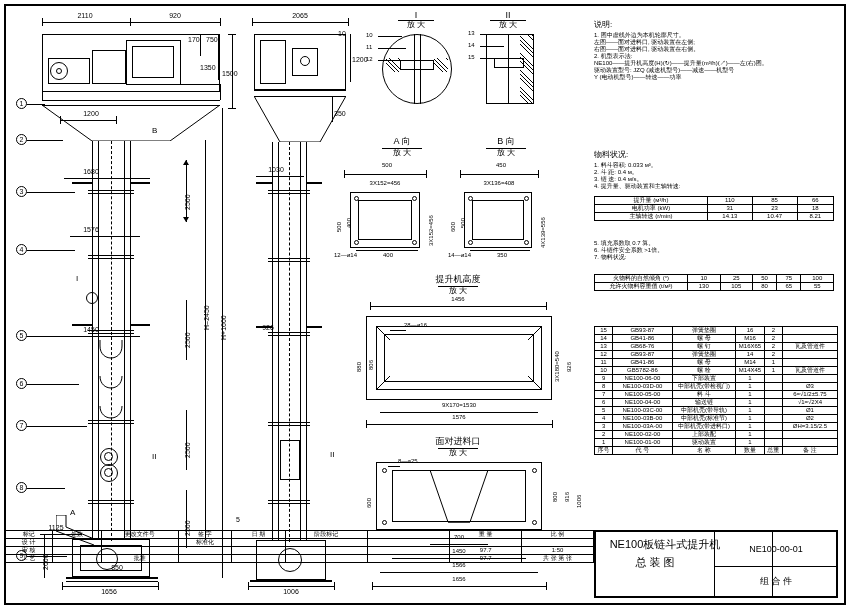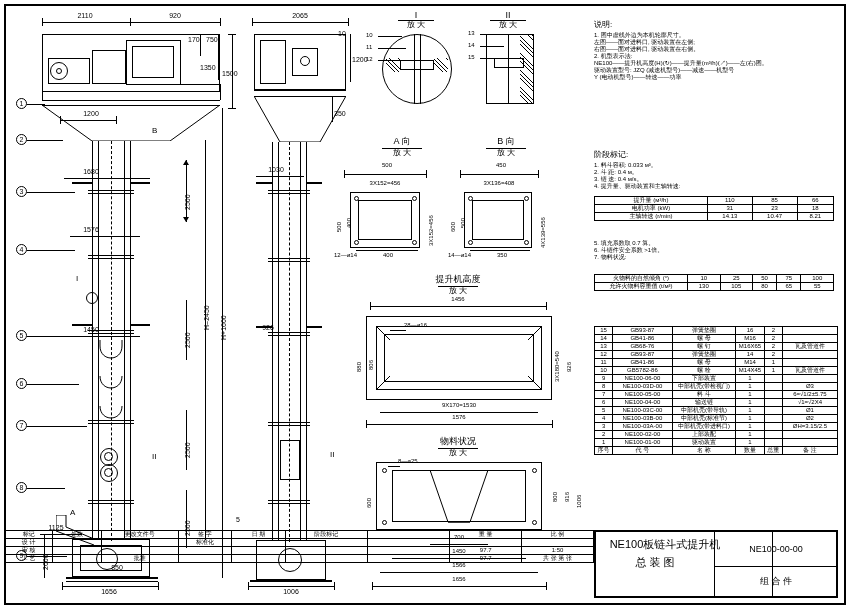--- a/index.html
+++ b/index.html
@@ -340,21 +340,21 @@
   <div class="txt t6 rot" style="left:368px;top:370px;">806</div>
   <div class="txt t6 rot" style="left:554px;top:382px;">3X180=540</div>
   <div class="txt t6 rot" style="left:566px;top:372px;">926</div>
   <div class="txt t6 c" style="left:414px;top:402px;width:90px;">9X170=1530</div>
   <div class="ln h1" style="left:380px;top:412px;width:158px;"></div>
   <div class="txt t6 c" style="left:424px;top:414px;width:70px;">1576</div>
   <div class="ln h1" style="left:366px;top:424px;width:186px;"></div>
   <div class="ln v1" style="left:366px;top:420px;height:8px;"></div>
   <div class="ln v1" style="left:552px;top:420px;height:8px;"></div>
 
-  <div class="txt t9 c" style="left:418px;top:436px;width:80px;">物料状况</div>
+  <div class="txt t9 c" style="left:418px;top:436px;width:80px;">面对进料口</div>
   <div class="txt t8 c" style="left:418px;top:448px;width:80px;">放  大</div>
   <div class="ln h1" style="left:438px;top:448px;width:40px;"></div>
 
   <div class="box" style="left:376px;top:462px;width:166px;height:68px;"></div>
   <div class="box" style="left:392px;top:470px;width:134px;height:52px;"></div>
   <svg style="position:absolute;left:430px;top:470px;width:58px;height:60px;">
     <polyline points="0,0 18,52 40,52 58,0" fill="none" stroke="#000"></polyline>
     <line x1="18" y1="52" x2="40" y2="52" stroke="#000"></line>
   </svg>
   <div class="circ" style="left:382px;top:468px;width:5px;height:5px;"></div>
@@ -382,21 +382,21 @@
   <div style="position:absolute;left:594px;top:32px;width:244px;">
     <div class="txt t6" style="position:relative;left:0;top:0;">1. 图中虚线外边为本机轮廓尺寸。</div>
     <div class="txt t6" style="position:relative;left:0;top:0;">   左图——面对进料口, 驱动装置在左侧;</div>
     <div class="txt t6" style="position:relative;left:0;top:0;">   右图——面对进料口, 驱动装置在右侧。</div>
     <div class="txt t6" style="position:relative;left:0;top:0;">2. 机型表示法:</div>
     <div class="txt t6" style="position:relative;left:0;top:0;">   NE100——提升机高度(H)(↻)——提升量(m³/h)(↗)——左(右)图。</div>
     <div class="txt t6" style="position:relative;left:0;top:0;">   驱动装置型号: JZQ (减速机型号)——减速——机型号</div>
     <div class="txt t6" style="position:relative;left:0;top:0;">   Y (电动机型号)——转速——功率</div>
   </div>
 
-  <div class="txt t8" style="left:594px;top:150px;">阶段标记:</div>
+  <div class="txt t8" style="left:594px;top:150px;">物料状况:</div>
   <div style="position:absolute;left:594px;top:162px;width:244px;">
     <div class="txt t6" style="position:relative;">1. 料斗容积: 0.033 м³。</div>
     <div class="txt t6" style="position:relative;">2. 斗  距: 0.4 м。</div>
     <div class="txt t6" style="position:relative;">3. 链  速: 0.4 м/s。</div>
     <div class="txt t6" style="position:relative;">4. 提升量、驱动装置和主轴转速:</div>
   </div>
 
   <table class="tbl" style="position:absolute;left:594px;top:196px;width:240px;">
     <tbody>
         <tr>
@@ -579,21 +579,21 @@
     </tr>
   </tbody>
     </table>
 
   <div class="boxb" style="left:594px;top:530px;width:244px;height:68px;"></div>
   <div class="ln v1" style="left:714px;top:530px;height:68px;"></div>
   <div class="ln v1" style="left:772px;top:530px;height:68px;"></div>
   <div class="ln h1" style="left:714px;top:566px;width:124px;"></div>
   <div class="txt t11 c" style="left:602px;top:538px;width:126px;">NE100板链斗式提升机</div>
   <div class="txt t11 c" style="left:602px;top:556px;width:106px;">总 装 图</div>
-  <div class="txt t9 c" style="left:716px;top:544px;width:120px;">NE100-00-00</div>
+  <div class="txt t9 c" style="left:716px;top:544px;width:120px;">NE100-00-01</div>
   <div class="txt t9 c" style="left:716px;top:576px;width:120px;">组 合 件</div>
 
   <div class="box" style="left:594px;top:530px;width:120px;height:0px;"></div>
   <table class="tbl" style="position:absolute;left:4px;top:530px;width:590px;">
     <tbody>
         <tr>
       <td style="width:34px;">标记</td>
       <td style="width:34px;">处数</td>
       <td style="width:56px;">更改文件号</td>
       <td style="width:38px;">签  字</td>

